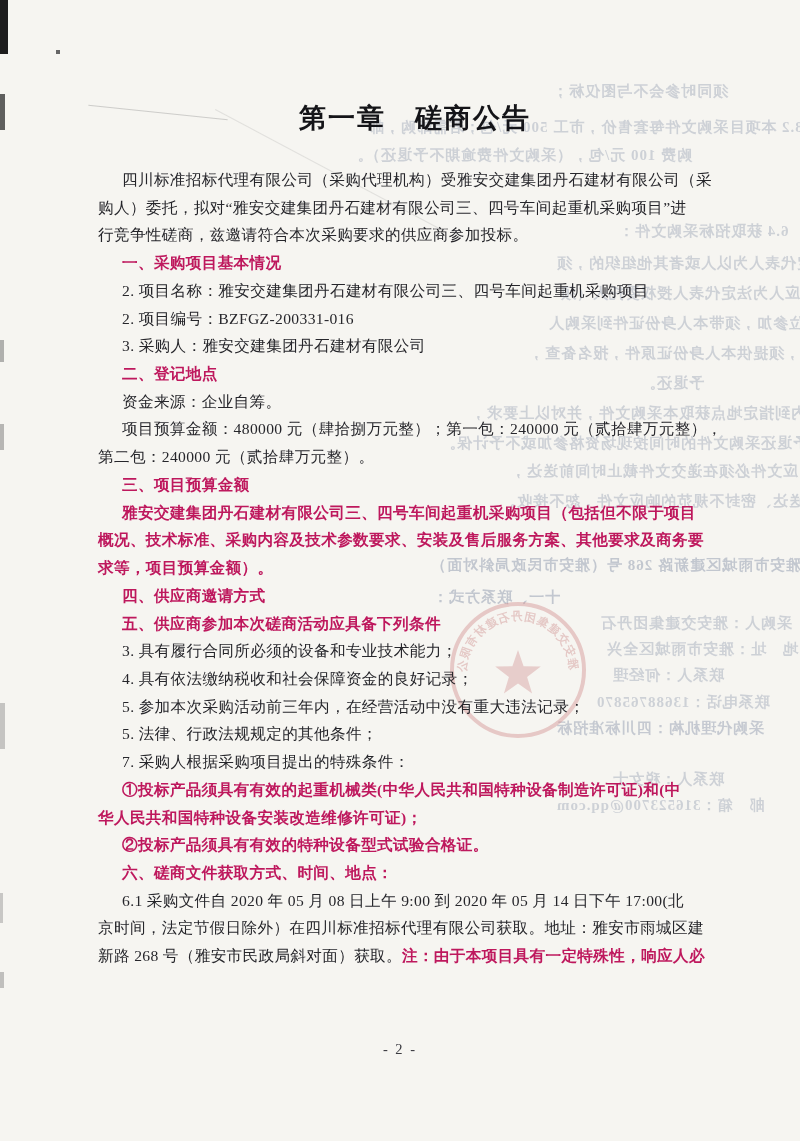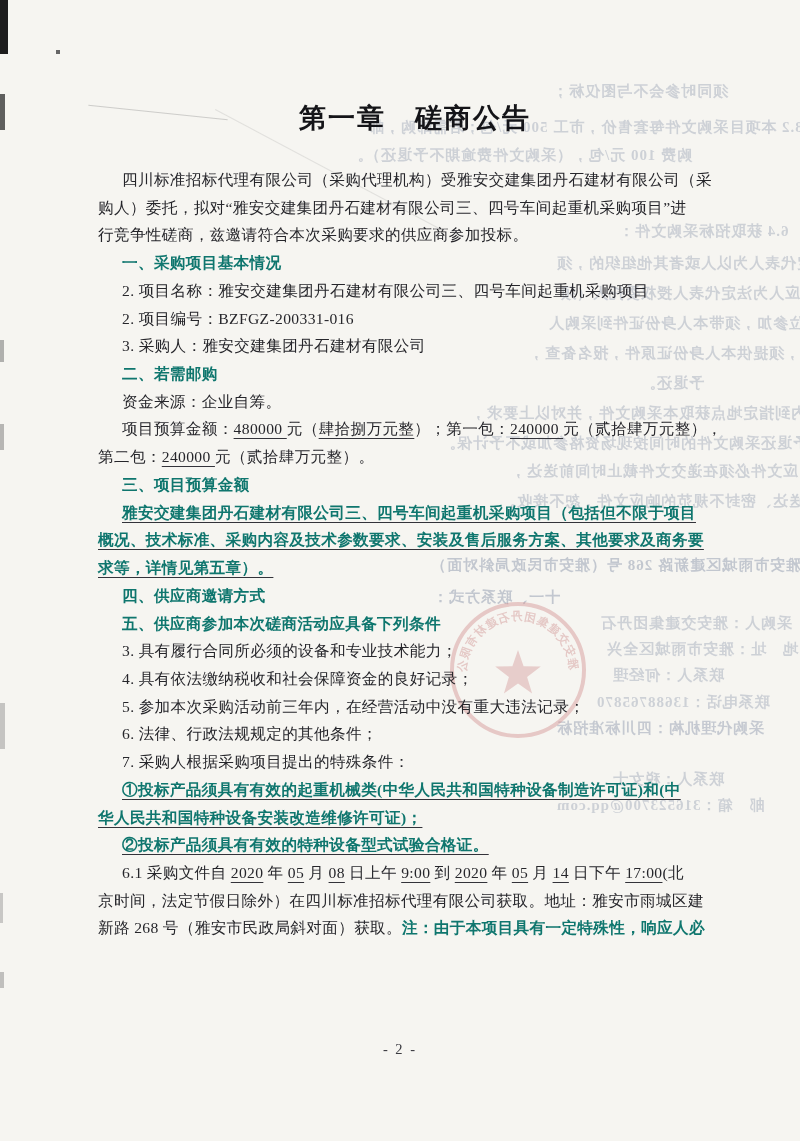--- a/index.html
+++ b/index.html
@@ -13,23 +13,22 @@
     position:absolute;top:100px;left:15px;width:100%;text-align:center;
     font-size:27px;font-weight:bold;color:#141418;letter-spacing:2px;
   }
   .lines{position:absolute;top:166px;left:98px;width:640px;}
   .line{
     height:27.72px;line-height:27.72px;font-size:15.6px;
     letter-spacing:0.35px;white-space:nowrap;
   }
   .line.ind{padding-left:24px;}
   .seg{color:#26262b;text-align:center;}
-  .seg.b{font-weight:bold;color:#0f766e;}
+  .seg.b{font-weight:bold;color:#be185d;}
   .seg.u{
-    text-decoration:underline;
     text-underline-offset:4px;
     text-decoration-thickness:1.3px;
     text-decoration-color:#33333a;
   }
   .pageno{
     position:absolute;top:1041px;left:0;width:100%;text-align:center;
     font-size:14.5px;letter-spacing:2px;color:#3a3a40;
   }
   
   .bleedbox{position:absolute;inset:0;pointer-events:none;}
@@ -93,38 +92,39 @@
 
   <div class="title">第一章　磋商公告</div>
   <div class="lines">
       <div class="line ind"><span class="seg">四川标准招标代理有限公司（采购代理机构）受雅安交建集团丹石建材有限公司（采</span></div>
       <div class="line"><span class="seg">购人）委托，拟对“雅安交建集团丹石建材有限公司三、四号车间起重机采购项目”进</span></div>
       <div class="line"><span class="seg">行竞争性磋商，兹邀请符合本次采购要求的供应商参加投标。</span></div>
       <div class="line ind"><span class="seg b">一、采购项目基本情况</span></div>
       <div class="line ind"><span class="seg">2. 项目名称：雅安交建集团丹石建材有限公司三、四号车间起重机采购项目</span></div>
       <div class="line ind"><span class="seg">2. 项目编号：BZFGZ-200331-016</span></div>
       <div class="line ind"><span class="seg">3. 采购人：雅安交建集团丹石建材有限公司</span></div>
-      <div class="line ind"><span class="seg b">二、若需邮购</span></div>
+      <div class="line ind"><span class="seg b">二、登记地点</span></div>
       <div class="line ind"><span class="seg">资金来源：企业自筹。</span></div>
       <div class="line ind"><span class="seg">项目预算金额：</span><span class="seg u">480000 </span><span class="seg">元（</span><span class="seg u">肆拾捌万元整</span><span class="seg">）；第一包：</span><span class="seg u">240000 </span><span class="seg">元（贰拾肆万元整），</span></div>
       <div class="line"><span class="seg">第二包：</span><span class="seg u">240000 </span><span class="seg">元（贰拾肆万元整）。</span></div>
       <div class="line ind"><span class="seg b">三、项目预算金额</span></div>
       <div class="line ind"><span class="seg b u">雅安交建集团丹石建材有限公司三、四号车间起重机采购项目（包括但不限于项目</span></div>
       <div class="line"><span class="seg b u">概况、技术标准、采购内容及技术参数要求、安装及售后服务方案、其他要求及商务要</span></div>
-      <div class="line"><span class="seg b u">求等，详情见第五章）。</span></div>
+      <div class="line"><span class="seg b u">求等，项目预算金额）。</span></div>
       <div class="line ind"><span class="seg b">四、供应商邀请方式</span></div>
       <div class="line ind"><span class="seg b">五、供应商参加本次磋商活动应具备下列条件</span></div>
       <div class="line ind"><span class="seg">3. 具有履行合同所必须的设备和专业技术能力；</span></div>
       <div class="line ind"><span class="seg">4. 具有依法缴纳税收和社会保障资金的良好记录；</span></div>
       <div class="line ind"><span class="seg">5. 参加本次采购活动前三年内，在经营活动中没有重大违法记录；</span></div>
-      <div class="line ind"><span class="seg">6. 法律、行政法规规定的其他条件；</span></div>
+      <div class="line ind"><span class="seg">5. 法律、行政法规规定的其他条件；</span></div>
       <div class="line ind"><span class="seg">7. 采购人根据采购项目提出的特殊条件：</span></div>
       <div class="line ind"><span class="seg b u">①投标产品须具有有效的起重机械类(中华人民共和国特种设备制造许可证)和(中</span></div>
       <div class="line"><span class="seg b u">华人民共和国特种设备安装改造维修许可证)；</span></div>
       <div class="line ind"><span class="seg b u">②投标产品须具有有效的特种设备型式试验合格证。</span></div>
+      <div class="line ind"><span class="seg b">六、磋商文件获取方式、时间、地点：</span></div>
       <div class="line ind"><span class="seg">6.1 采购文件自 </span><span class="seg u">2020</span><span class="seg"> 年 </span><span class="seg u">05</span><span class="seg"> 月 </span><span class="seg u">08</span><span class="seg"> 日上午 </span><span class="seg u">9:00</span><span class="seg"> 到 </span><span class="seg u">2020</span><span class="seg"> 年 </span><span class="seg u">05</span><span class="seg"> 月 </span><span class="seg u">14</span><span class="seg"> 日下午 </span><span class="seg u">17:00</span><span class="seg">(北</span></div>
       <div class="line"><span class="seg">京时间，法定节假日除外）在四川标准招标代理有限公司获取。地址：雅安市雨城区建</span></div>
       <div class="line"><span class="seg">新路 268 号（雅安市民政局斜对面）获取。</span><span class="seg b">注：由于本项目具有一定特殊性，响应人必</span></div>
     </div>
   <div class="pageno">- 2 -</div>
 
   <div>
     <div class="mark" style="left:0;top:0;width:8px;height:54px;background:#1d1d1d;"></div>
     <div class="mark" style="left:0;top:94px;width:5px;height:36px;background:#3a3a3a;opacity:.8;"></div>
     <div class="mark" style="left:56px;top:50px;width:4px;height:4px;background:#666;"></div>

